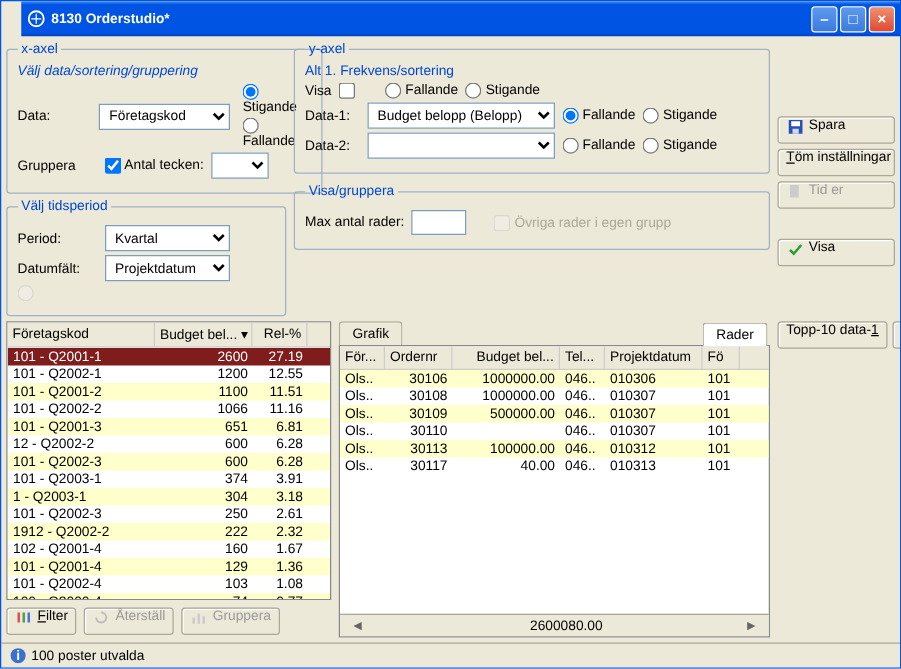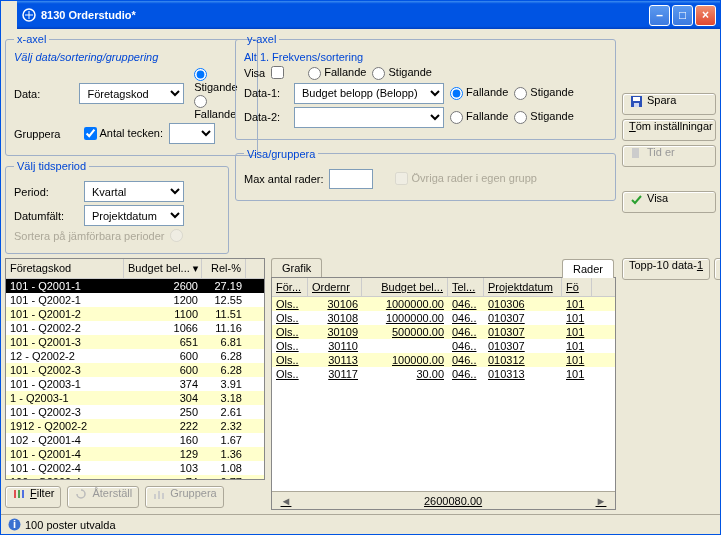--- a/index.html
+++ b/index.html
@@ -27,31 +27,31 @@
 .btn.disabled { color: #999; cursor: default; }
 .btn .accel { text-decoration: underline; }
 .disabled-text { color: #aca899; }
 .bottom-row { flex: 1; display: flex; gap: 6px; min-height: 0; }
 .grid-wrap { border: 1px solid #888; background: #fff; display: flex; flex-direction: column; overflow: hidden; }
 .grid-header { display: flex; background: #ece9d8; border-bottom: 1px solid #ccc; }
 .grid-header .col { padding: 3px 4px; border-right: 1px solid #ccc; font-weight: normal; overflow: hidden; white-space: nowrap; }
 .grid-body { flex: 1; overflow: auto; }
 .grid-row { display: flex; }
 .grid-row .cell { padding: 1px 4px; overflow: hidden; white-space: nowrap; }
-.grid-row.selected { background: #000000; color: #fff; }
+.grid-row.selected { background: #7f1d1d; color: #fff; }
 .grid-row.alt { background: #ffffcc; }
 .left-grid { width: 260px; }
 .left-grid .c1 { width: 118px; }
 .left-grid .c2 { width: 78px; text-align: right; }
 .left-grid .c3 { width: 44px; text-align: right; }
 .tabs { display: flex; justify-content: space-between; }
 .tab { padding: 3px 10px; border: 1px solid #aca899; border-bottom: none; background: #ece9d8; border-top-left-radius: 3px; border-top-right-radius: 3px; margin-right: 2px; cursor: pointer; }
 .tab.active { background: #fff; font-weight: normal; position: relative; top: 1px; }
 .right-grid-wrap { flex: 1; display: flex; flex-direction: column; }
-.right-grid { flex: 1; text-decoration: underline; }
+.right-grid { flex: 1; }
 .right-grid .d1 { width: 36px; }
 .right-grid .d2 { width: 54px; text-align: right; }
 .right-grid .d3 { width: 86px; text-align: right; }
 .right-grid .d4 { width: 36px; }
 .right-grid .d5 { width: 78px; }
 .right-grid .d6 { width: 30px; }
 .sumbar { height: 18px; background: #ece9d8; border-top: 1px solid #aca899; display: flex; align-items: center; padding: 0 6px; }
 .sumbar .sumval { margin-left: 130px; }
 .action-row { display: flex; gap: 6px; align-items: center; padding: 2px 0; }
 .statusbar { height: 20px; border-top: 1px solid #aca899; display: flex; align-items: center; padding: 0 6px; gap: 4px; }
@@ -102,21 +102,20 @@
           <legend>Välj tidsperiod</legend>
           <div class="row">
             <label class="lbl">Period:</label>
             <select style="width:100px"><option>Kvartal</option></select>
           </div>
           <div class="row">
             <label class="lbl">Datumfält:</label>
             <select style="width:100px"><option>Projektdatum</option></select>
           </div>
           <div class="row disabled-text">
-            <span>Sortera på jämförbara perioder</span>
             <input type="radio" disabled="" class="disabled-chk" style="">
           </div>
         </fieldset>
       </div>
 
       <div class="mid-col">
         <fieldset>
           <legend>y-axel</legend>
           <div style="color:#0046d5;">Alt 1. Frekvens/sortering</div>
           <div class="row">
@@ -354,21 +353,21 @@
                 <div class="cell d1">Ols..</div>
                 <div class="cell d2">30113</div>
                 <div class="cell d3">100000.00</div>
                 <div class="cell d4">046..</div>
                 <div class="cell d5">010312</div>
                 <div class="cell d6">101</div>
               </div>
               <div class="grid-row">
                 <div class="cell d1">Ols..</div>
                 <div class="cell d2">30117</div>
-                <div class="cell d3">30.00</div>
+                <div class="cell d3">40.00</div>
                 <div class="cell d4">046..</div>
                 <div class="cell d5">010313</div>
                 <div class="cell d6">101</div>
               </div>
             </div>
           <div class="sumbar">
             <span class="scroll-hint">◄</span>
             <span class="sumval">2600080.00</span>
             <span style="flex:1"></span>
             <span class="scroll-hint">►</span>

